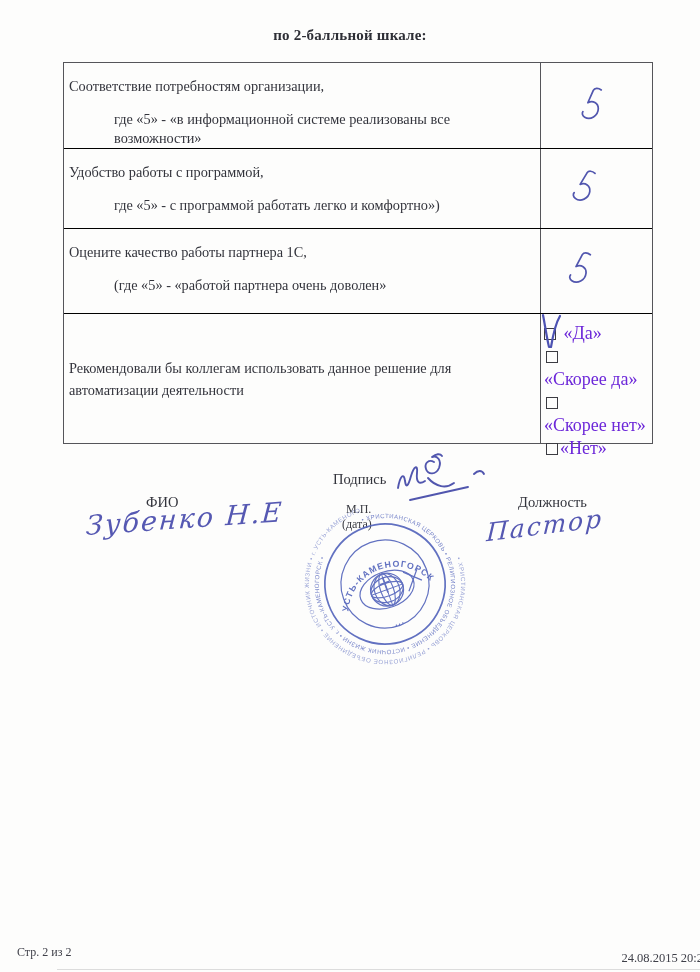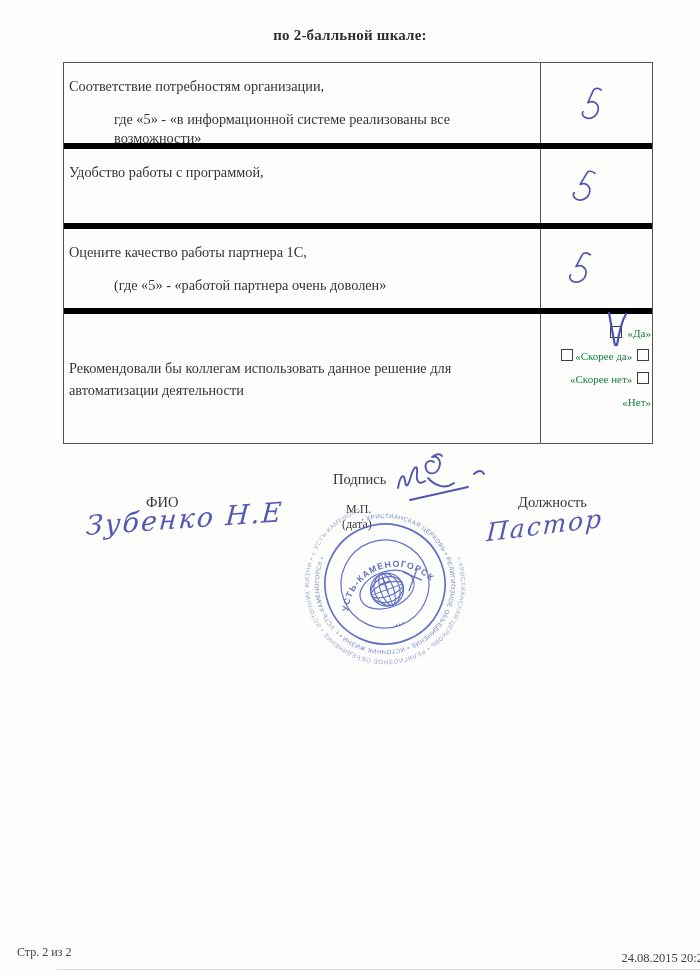--- a/index.html
+++ b/index.html
@@ -8,35 +8,35 @@
     background:#fdfdfc;
     font-family:"Liberation Serif",serif;
     color:#33343c;
   }
   .title{
     position:absolute;top:27px;left:0;width:700px;text-align:center;
     font-weight:bold;font-size:15px;letter-spacing:.2px;color:#2e2f36;
   }
   
   .rtable{position:absolute;left:63px;top:62px;width:588px;border:1px solid #55555a;background:transparent;}
-  .trow{display:flex;border-bottom:6px solid #000000;box-sizing:border-box;}
+  .trow{display:flex;border-bottom:1px solid #000000;box-sizing:border-box;}
   .trow:last-child{border-bottom:none;}
   .cell-q{
     width:477px;border-right:1px solid #55555a;box-sizing:border-box;
     padding:14px 8px 0 5px;font-size:14.3px;line-height:19px;color:#33343c;
   }
   .cell-q p{margin:0;}
   .cell-q p + p{margin-top:14px;margin-left:45px;}
   .cell-q.center{display:flex;align-items:center;padding-top:0;}
   .cell-q.center p{width:428px;line-height:22px;}
   .cell-score{flex:1;position:relative;box-sizing:border-box;}
   .hand5{position:absolute;overflow:visible;}
   .hand5 path{stroke:#5156ae;stroke-width:2;fill:none;stroke-linecap:round;stroke-linejoin:round;}
   
-  .options{font-size:11px;line-height:23px;padding:8px 1px 0 3px;color:#15803d;text-align:right;}
+  .options{font-size:18px;line-height:23px;padding:8px 1px 0 3px;color:#6d28d9;}
   .opt-first{position:relative;white-space:nowrap;}
   .opt-rest{}
   .cb{
     display:inline-block;width:10px;height:10px;border:1px solid #3c3c42;
     vertical-align:-1px;margin-right:3px;position:relative;background:transparent;
   }
   .opt-rest .cb{margin:0 2px;}
   .nowrap{white-space:nowrap;}
   .check-svg{position:absolute;left:-6px;top:-16px;width:26px;height:40px;overflow:visible;}
   .check-svg path{stroke:#4c52b2;stroke-width:2.2;fill:none;stroke-linecap:round;stroke-linejoin:round;}
@@ -71,20 +71,21 @@
     <div class="cell-score">
       <svg class="hand5" style="left:37px;top:22px;width:26px;height:40px;transform:rotate(9deg)" viewBox="0 0 30 44" aria-label="5">
         <path d="M 24 3 C 20 1 16 2 15 5 L 11 20 C 16 16 23 18 24 25 C 25 33 17 40 10 37 C 7 36 6 33 7 31"></path>
       </svg>
     </div>
   </div>
 
   <div class="trow" style="height:80px">
     <div class="cell-q">
       <p>Удобство работы с программой,</p>
+      <p>где «5» - с программой работать легко и комфортно»)</p>
     </div>
     <div class="cell-score">
       <svg class="hand5" style="left:29px;top:18px;width:26px;height:40px;transform:rotate(16deg)" viewBox="0 0 30 44" aria-label="5">
         <path d="M 24 3 C 20 1 16 2 15 5 L 11 20 C 16 16 23 18 24 25 C 25 33 17 40 10 37 C 7 36 6 33 7 31"></path>
       </svg>
     </div>
   </div>
 
   <div class="trow" style="height:85px">
     <div class="cell-q">

